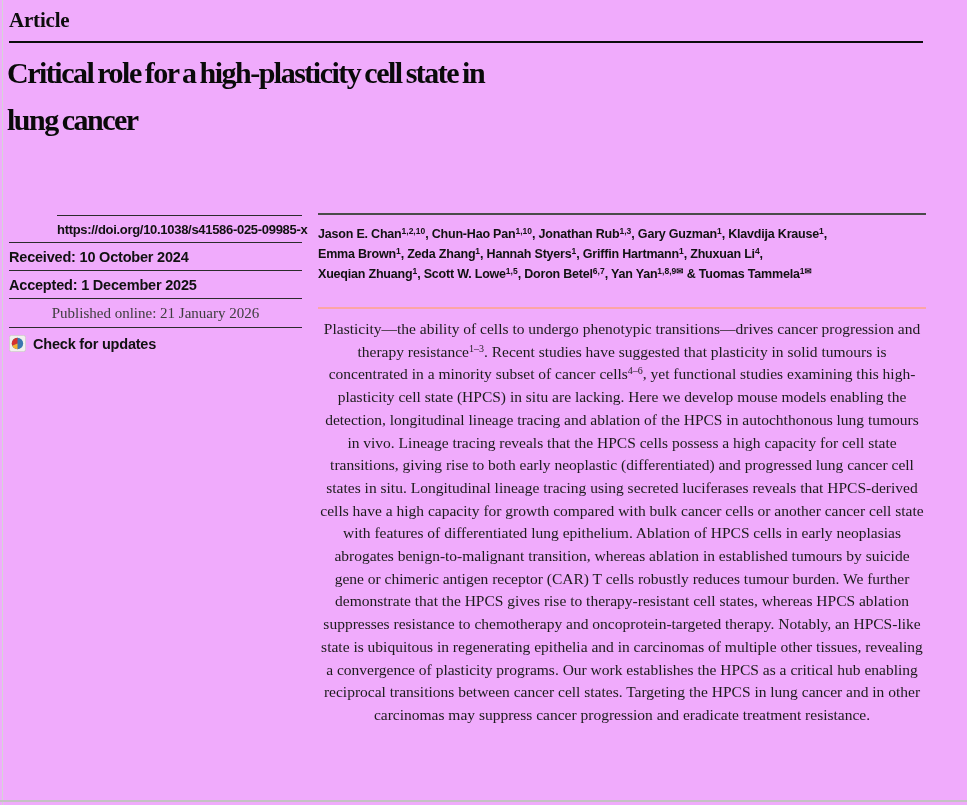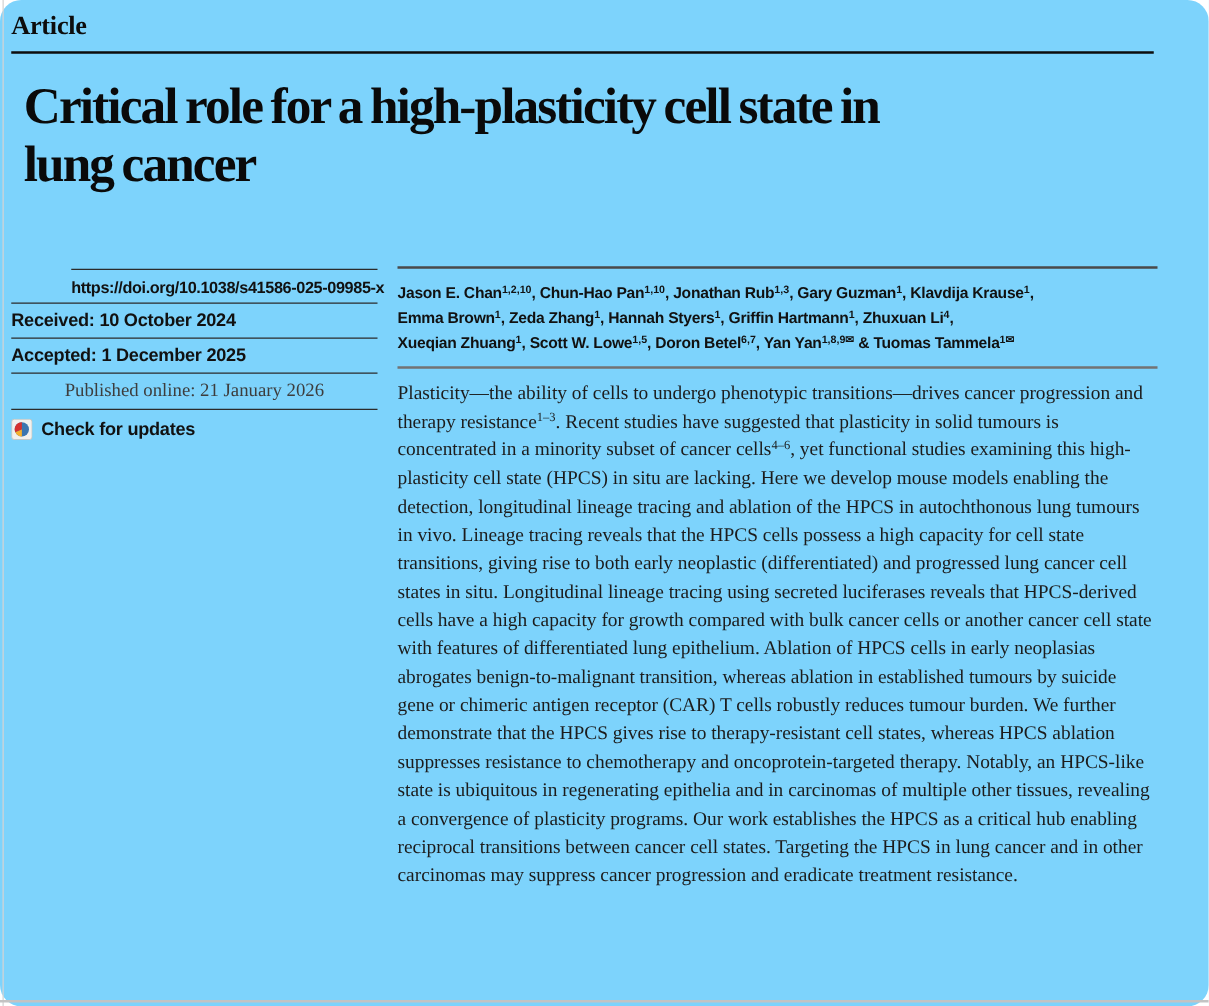--- a/index.html
+++ b/index.html
@@ -8,22 +8,21 @@
     background: #ffffff;
     width: 967px;
     height: 805px;
     overflow: hidden;
     font-family: "Liberation Sans", sans-serif;
   }
   .page {
     position: relative;
     width: 967px;
     height: 805px;
-    background: #7dd3fc;
-    border-radius: 17px;
+    background: #f0abfc;
   }
   .page-edge-left {
     position: absolute;
     left: 2px; top: 0;
     width: 1px; height: 805px;
     background: #d4d4d4;
   }
   .page-edge-bottom {
     position: absolute;
     left: 0; top: 800px;
@@ -41,24 +40,24 @@
   }
   .rule-article {
     position: absolute;
     left: 9px; top: 41px;
     width: 914px; height: 2px;
     background: #0d0d0d;
   }
   .title {
     position: absolute;
     left: 7px; top: 49px;
-    margin: 12px;
+    margin: 0;
     font-family: "Liberation Serif", serif;
     font-weight: bold;
-    font-size: 41px;
+    font-size: 30px;
     line-height: 47px;
     letter-spacing: -1.5px;
     word-spacing: -2px;
     color: #0a0a0a;
   }
   .title span { display: block; }
 
   
   .meta-col {
     position: absolute;
@@ -108,28 +107,28 @@
     letter-spacing: -0.2px;
     white-space: nowrap;
   }
   .authors sup {
     font-size: 8.5px;
     line-height: 0;
     vertical-align: 4px;
     letter-spacing: 0;
   }
   .abstract {
-    margin-top: 9px;
-    border-top: 2px solid #737373;
+    margin-top: 23px;
+    border-top: 2px solid #fca5a5;
     padding-top: 9px;
     font-family: "Liberation Serif", serif;
     font-size: 15.5px;
     line-height: 22.7px;
     color: #1c1c1c;
-    text-align: left;
+    text-align: center;
   }
   .abstract sup {
     font-size: 10px;
     line-height: 0;
     vertical-align: 5px;
   }
 </style>
 </head>
 <body>
 

